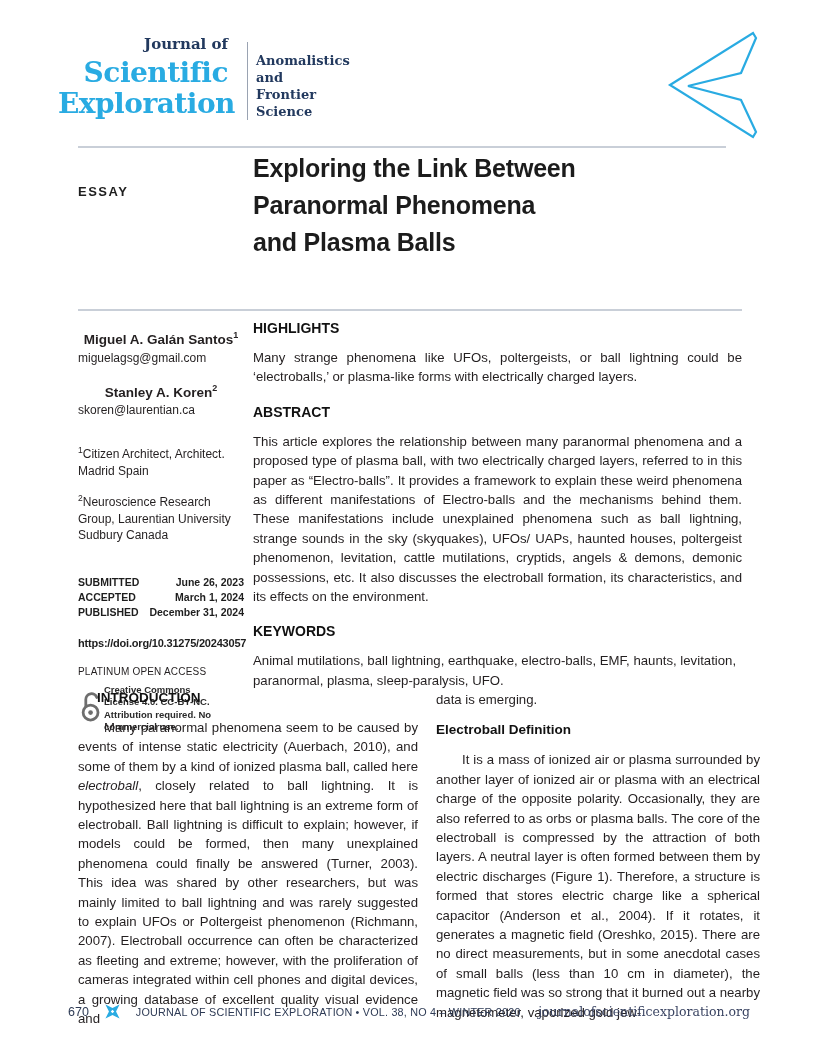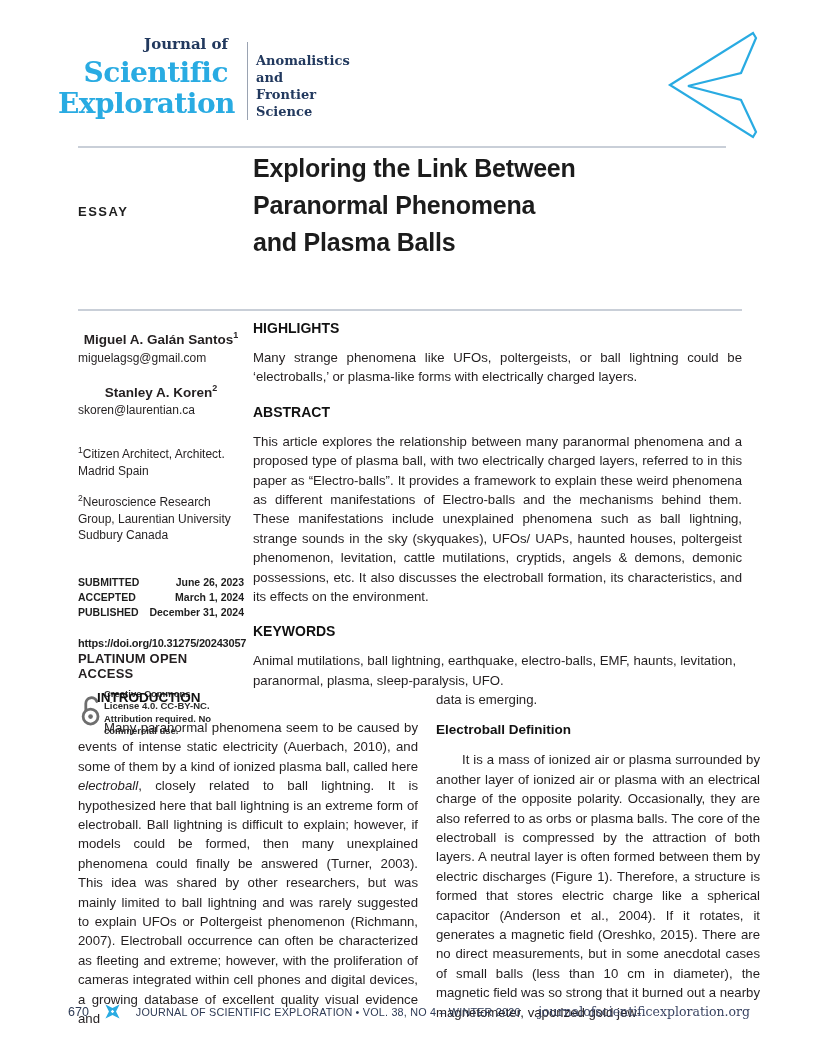--- a/index.html
+++ b/index.html
@@ -22,39 +22,39 @@
   }
   .arrow-logo { position:absolute; top:25px; left:658px; }
 
   .rule { position:absolute; left:78px; height:2px; background:#c9cfd8; }
   .rule-header { top:146px; width:648px; }
   .rule-byline { top:309px; width:664px; }
 
   
   .essay-label {
     position:absolute; top:184px; left:78px;
-    font-size:13px; font-weight:bold; letter-spacing:1.5px; color:#1e1e1e;margin-top:20px;
+    font-size:13px; font-weight:bold; letter-spacing:1.5px; color:#1e1e1e;
   }
   .article-title {
     position:absolute; top:150px; left:253px; width:470px;
     font-size:25px; font-weight:bold; line-height:37px; color:#1c1c1c; letter-spacing:-0.2px;
   }
 
   
   .sidebar { position:absolute; top:327px; left:78px; width:166px; }
   .author-name { font-size:13.5px; font-weight:bold; line-height:17px;text-align:center; }
   .author-name sup { font-size:9px; }
   .author-email { font-size:12px; line-height:15px; margin:3px 0 14px; color:#231f20; text-decoration:none; display:block; }
   .affiliations { margin-top:24px; }
   .affil { font-size:12px; line-height:16.5px; margin-bottom:11px; }
   .affil sup { font-size:8.5px; }
   .dates { margin-top:31px; font-size:10.5px; font-weight:bold; color:#1e1e1e; }
   .date-row { display:flex; justify-content:space-between; line-height:15px;align-items:flex-end; }
   .doi { margin-top:17px; font-size:11px; font-weight:bold; color:#1e1e1e; text-decoration:none; display:block; letter-spacing:-0.2px; }
-  .oa-label { margin-top:2px; font-size:13px; font-weight:bold; letter-spacing:0.2px; }
+  .oa-label { margin-top:17px; font-size:10px; font-weight:normal; letter-spacing:0.2px; }
   .cc-row { display:flex; margin-top:7px; align-items:center; }
   .cc-text { font-size:9.5px; line-height:12.5px; font-weight:bold; color:#2a2a2a; width:122px; }
 
   
   .main-col { position:absolute; top:320px; left:253px; width:489px; }
   .section-h { font-size:14px; font-weight:bold; margin:0 0 12px; color:#111; }
   .main-col .para { font-size:13.2px; line-height:19.4px; margin:0 0 17px; }
   .justify { text-align:justify; }
 
   

